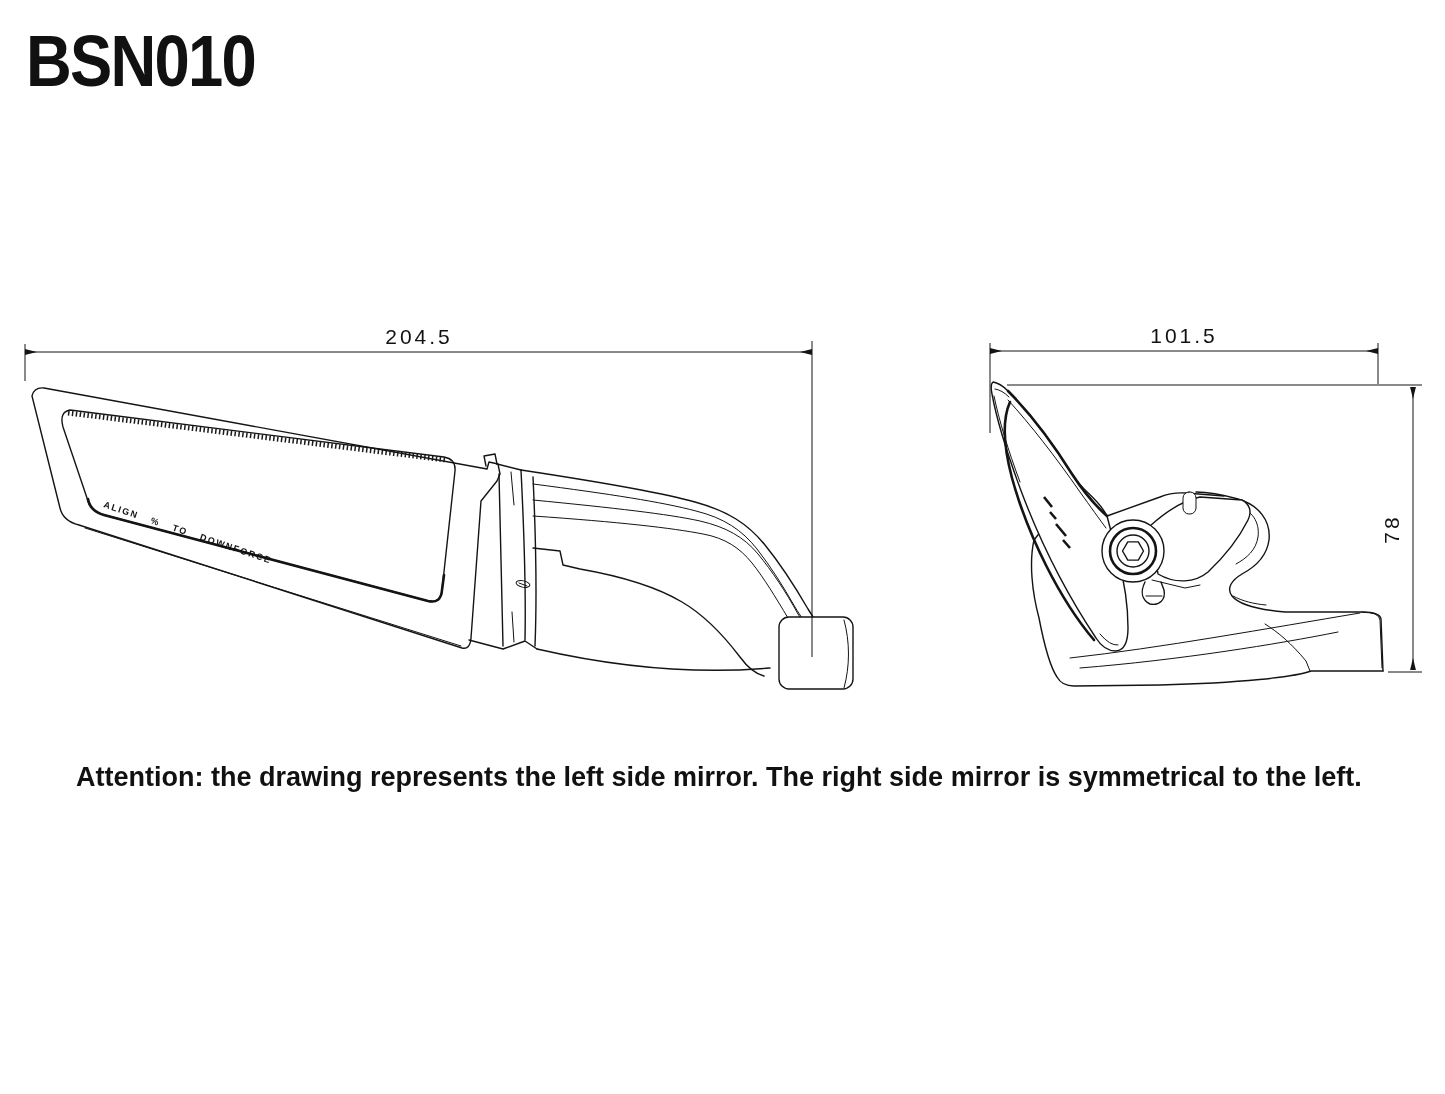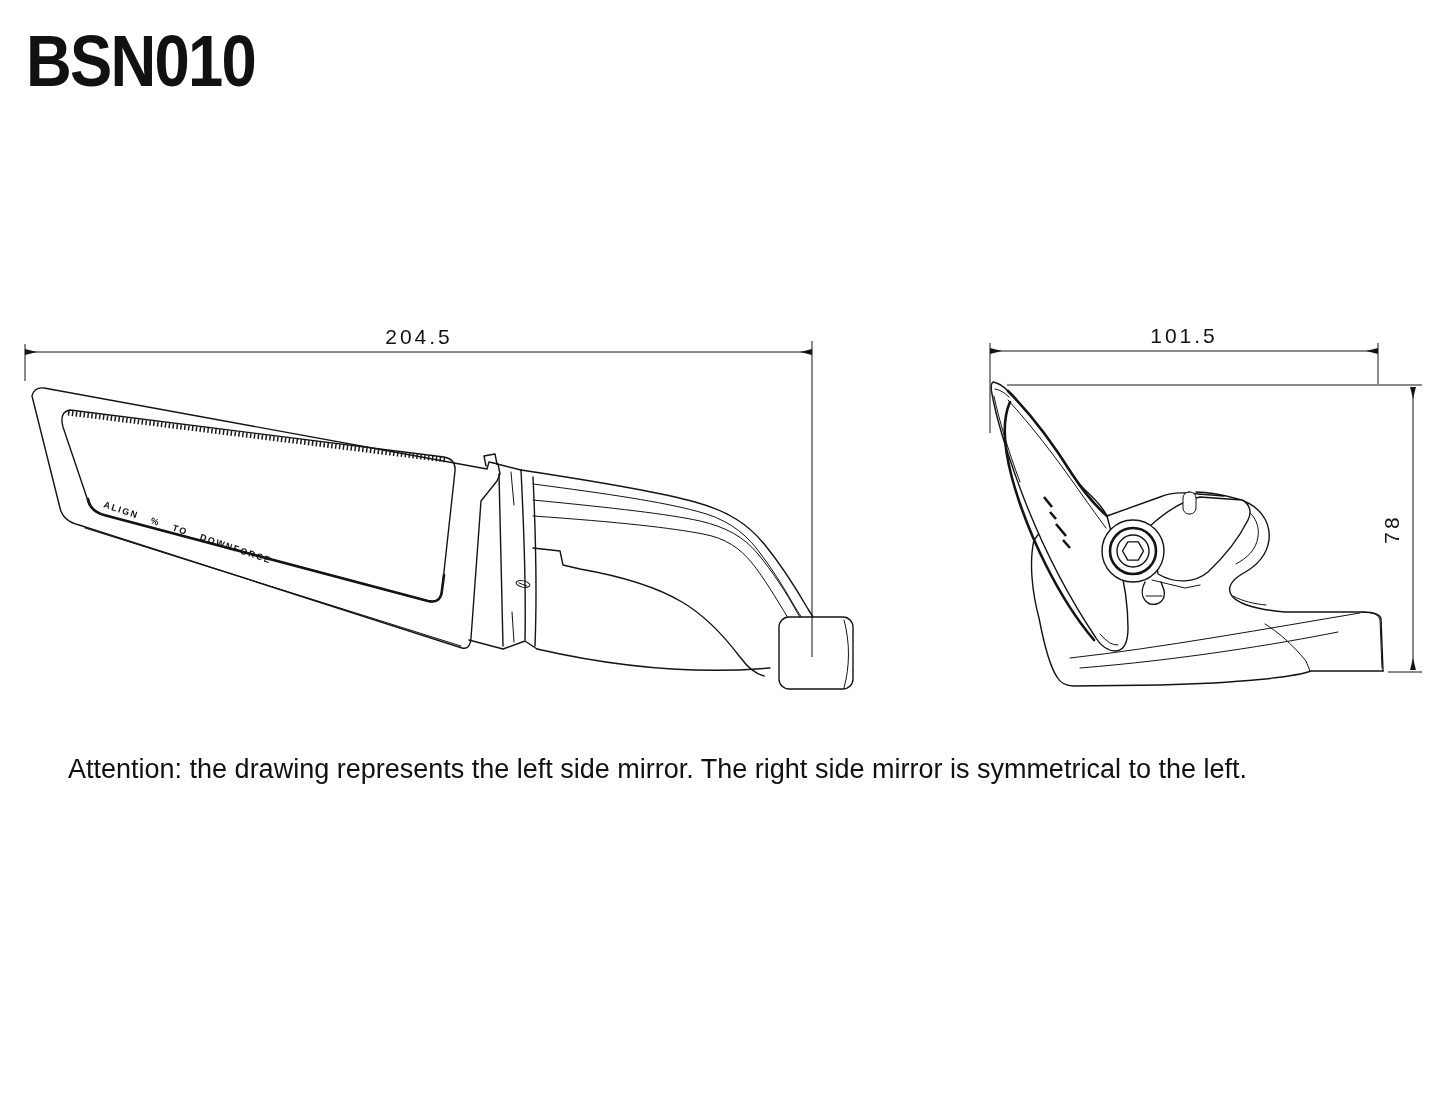--- a/index.html
+++ b/index.html
@@ -1,21 +1,21 @@
 <!DOCTYPE html>
 <html><head>
 <meta charset="utf-8">
 <style>
   html,body{margin:0;padding:0;background:#fff;}
   .sheet{position:relative;width:1445px;height:1094px;background:#fff;overflow:hidden;
          font-family:"Liberation Sans",sans-serif;color:#141414;}
   .part-title{position:absolute;left:26px;top:20px;margin:0;font-size:72px;font-weight:700;
               letter-spacing:-2px;transform:scaleX(.88);transform-origin:left top;
               font-family:"Liberation Sans",sans-serif;color:#111;}
-  .attention{position:absolute;left:68px;top:754px;margin:0;font-size:27px;font-weight:400;
+  .attention{position:absolute;left:68px;top:754px;margin:8px;font-size:27px;font-weight:700;
              color:#111;letter-spacing:0;}
   svg{position:absolute;left:0;top:0;}
   .ln{stroke:#141414;fill:none;stroke-width:1.4;stroke-linecap:round;stroke-linejoin:round;}
   .thin{stroke-width:1;}
   .bold{stroke-width:2.6;}
   .white{fill:#ffffff;}
   .dim{stroke:#141414;stroke-width:1;fill:none;}
   .dimtxt{font-family:"Liberation Sans",sans-serif;font-size:21px;letter-spacing:3px;fill:#111;}
   .glasstxt{font-family:"Liberation Sans",sans-serif;font-size:9px;font-weight:700;
             letter-spacing:1.7px;word-spacing:9px;fill:#111;}

